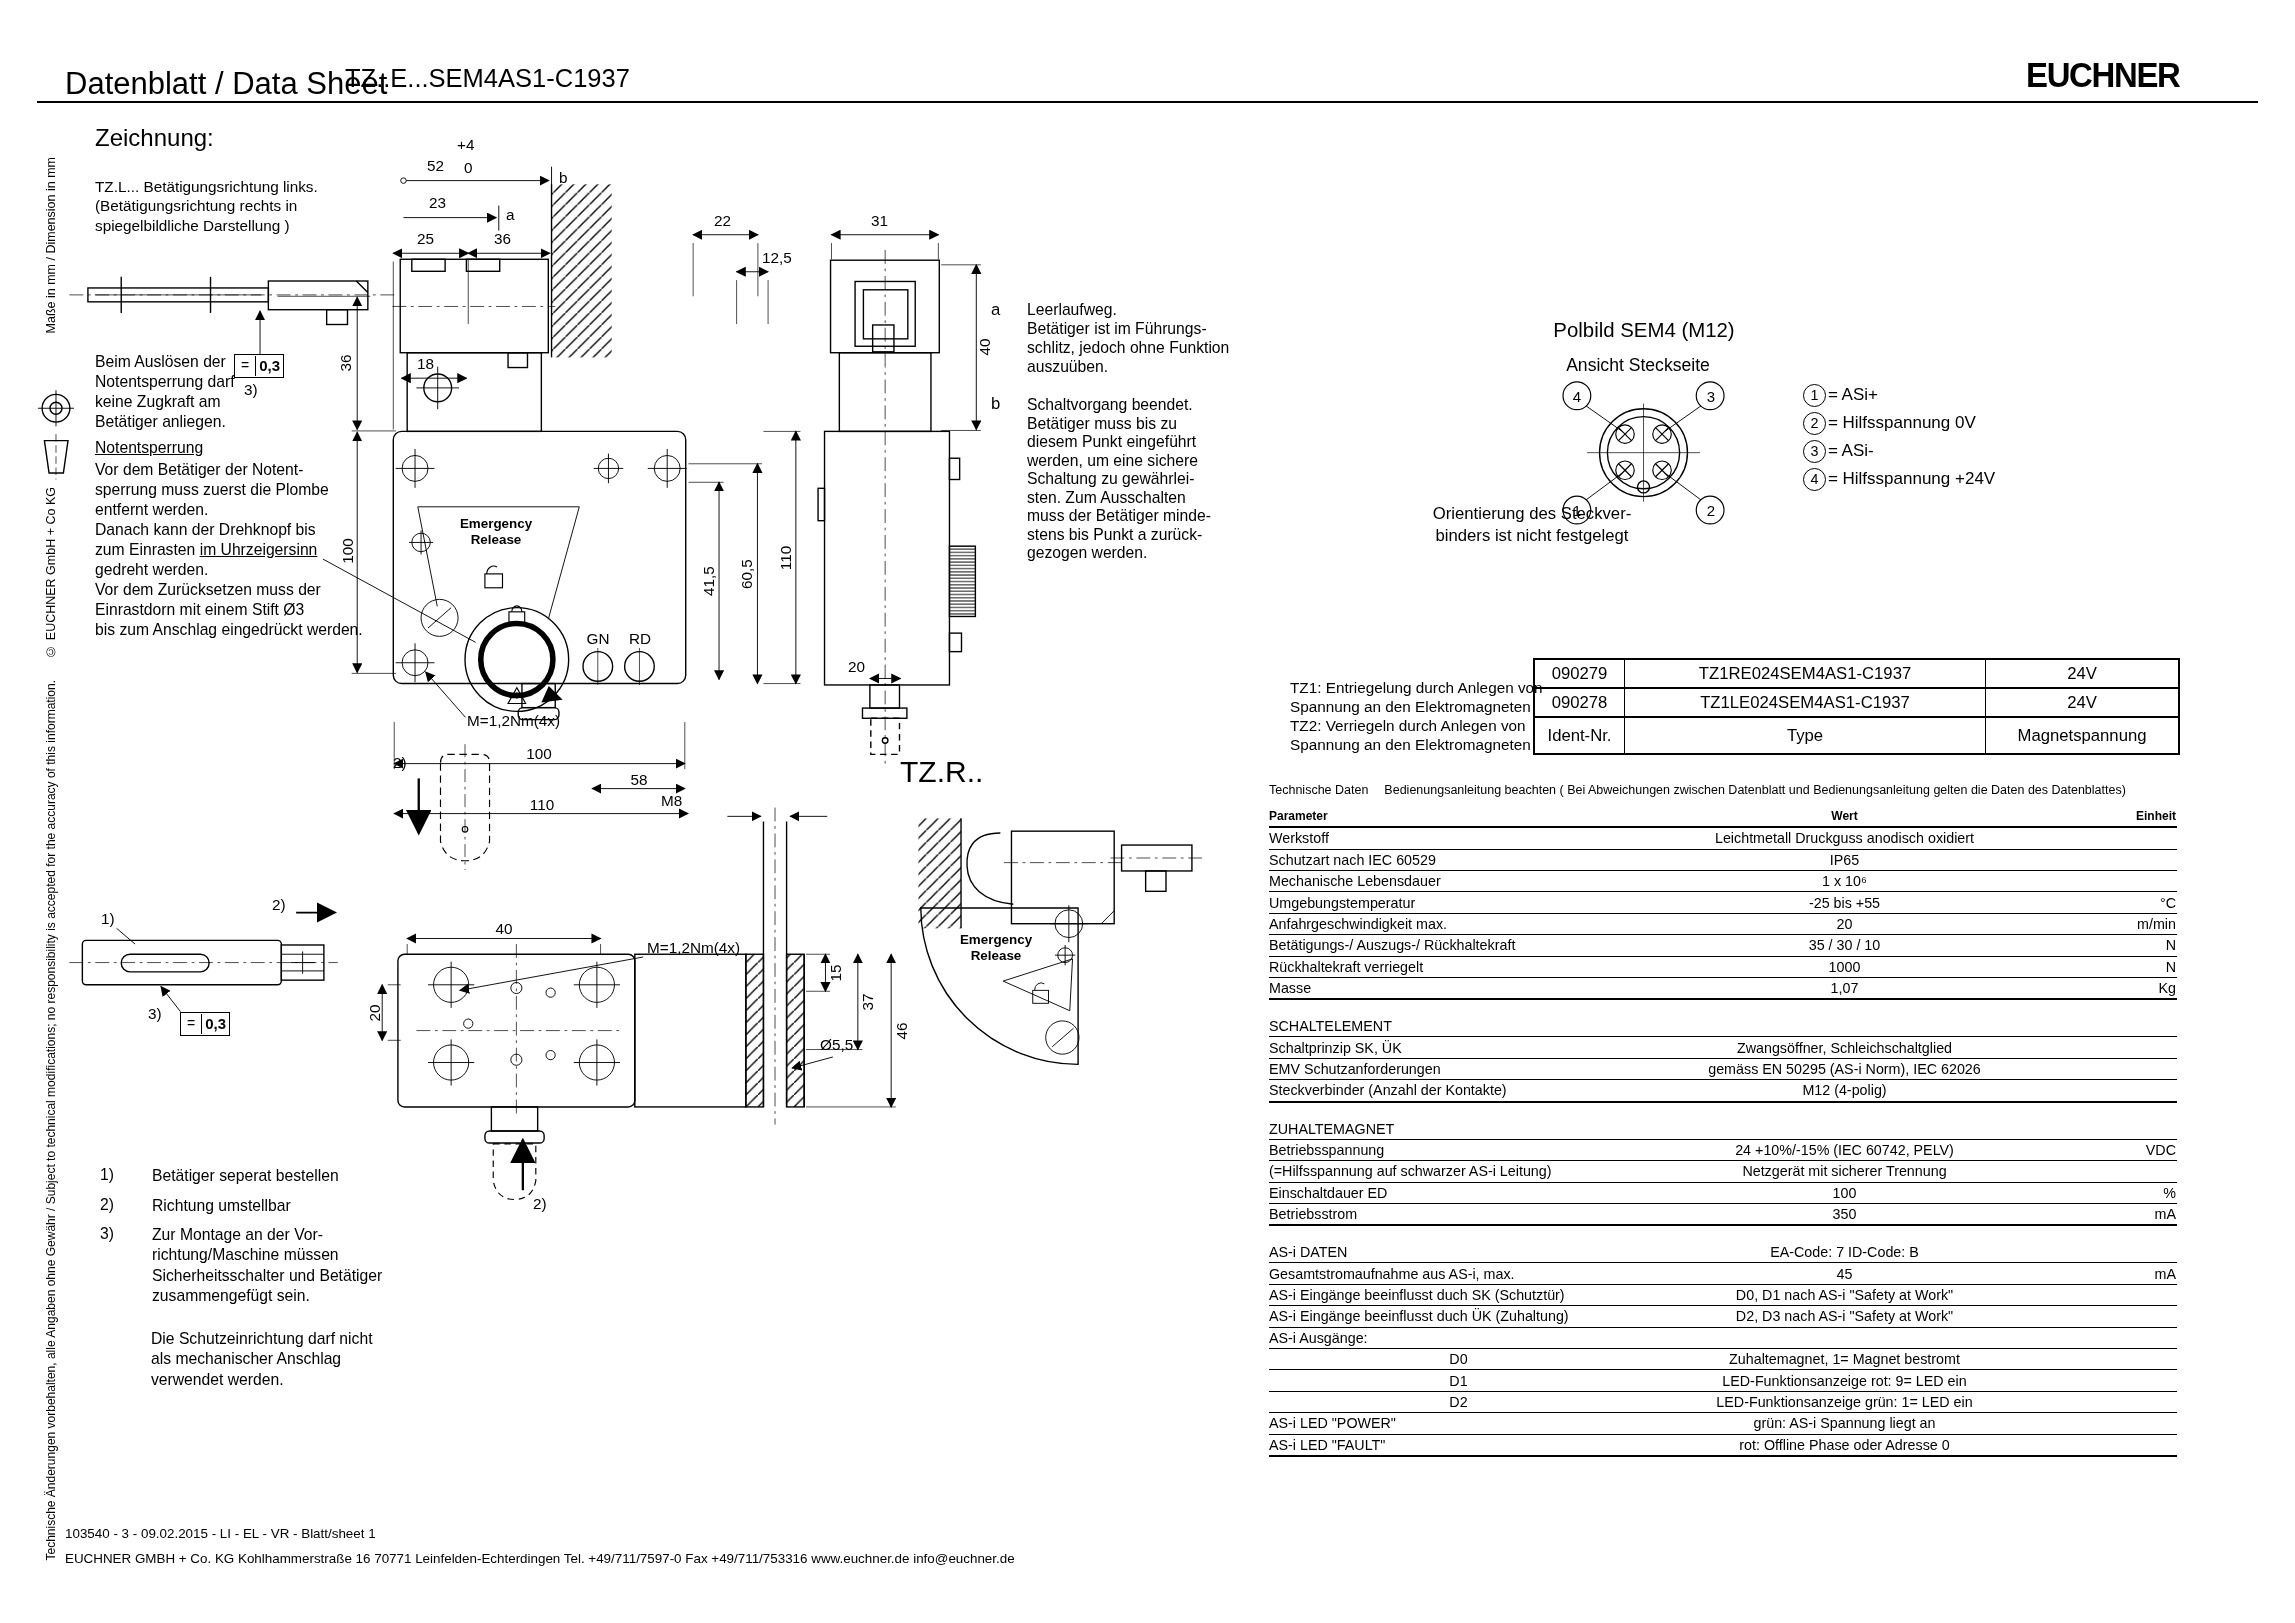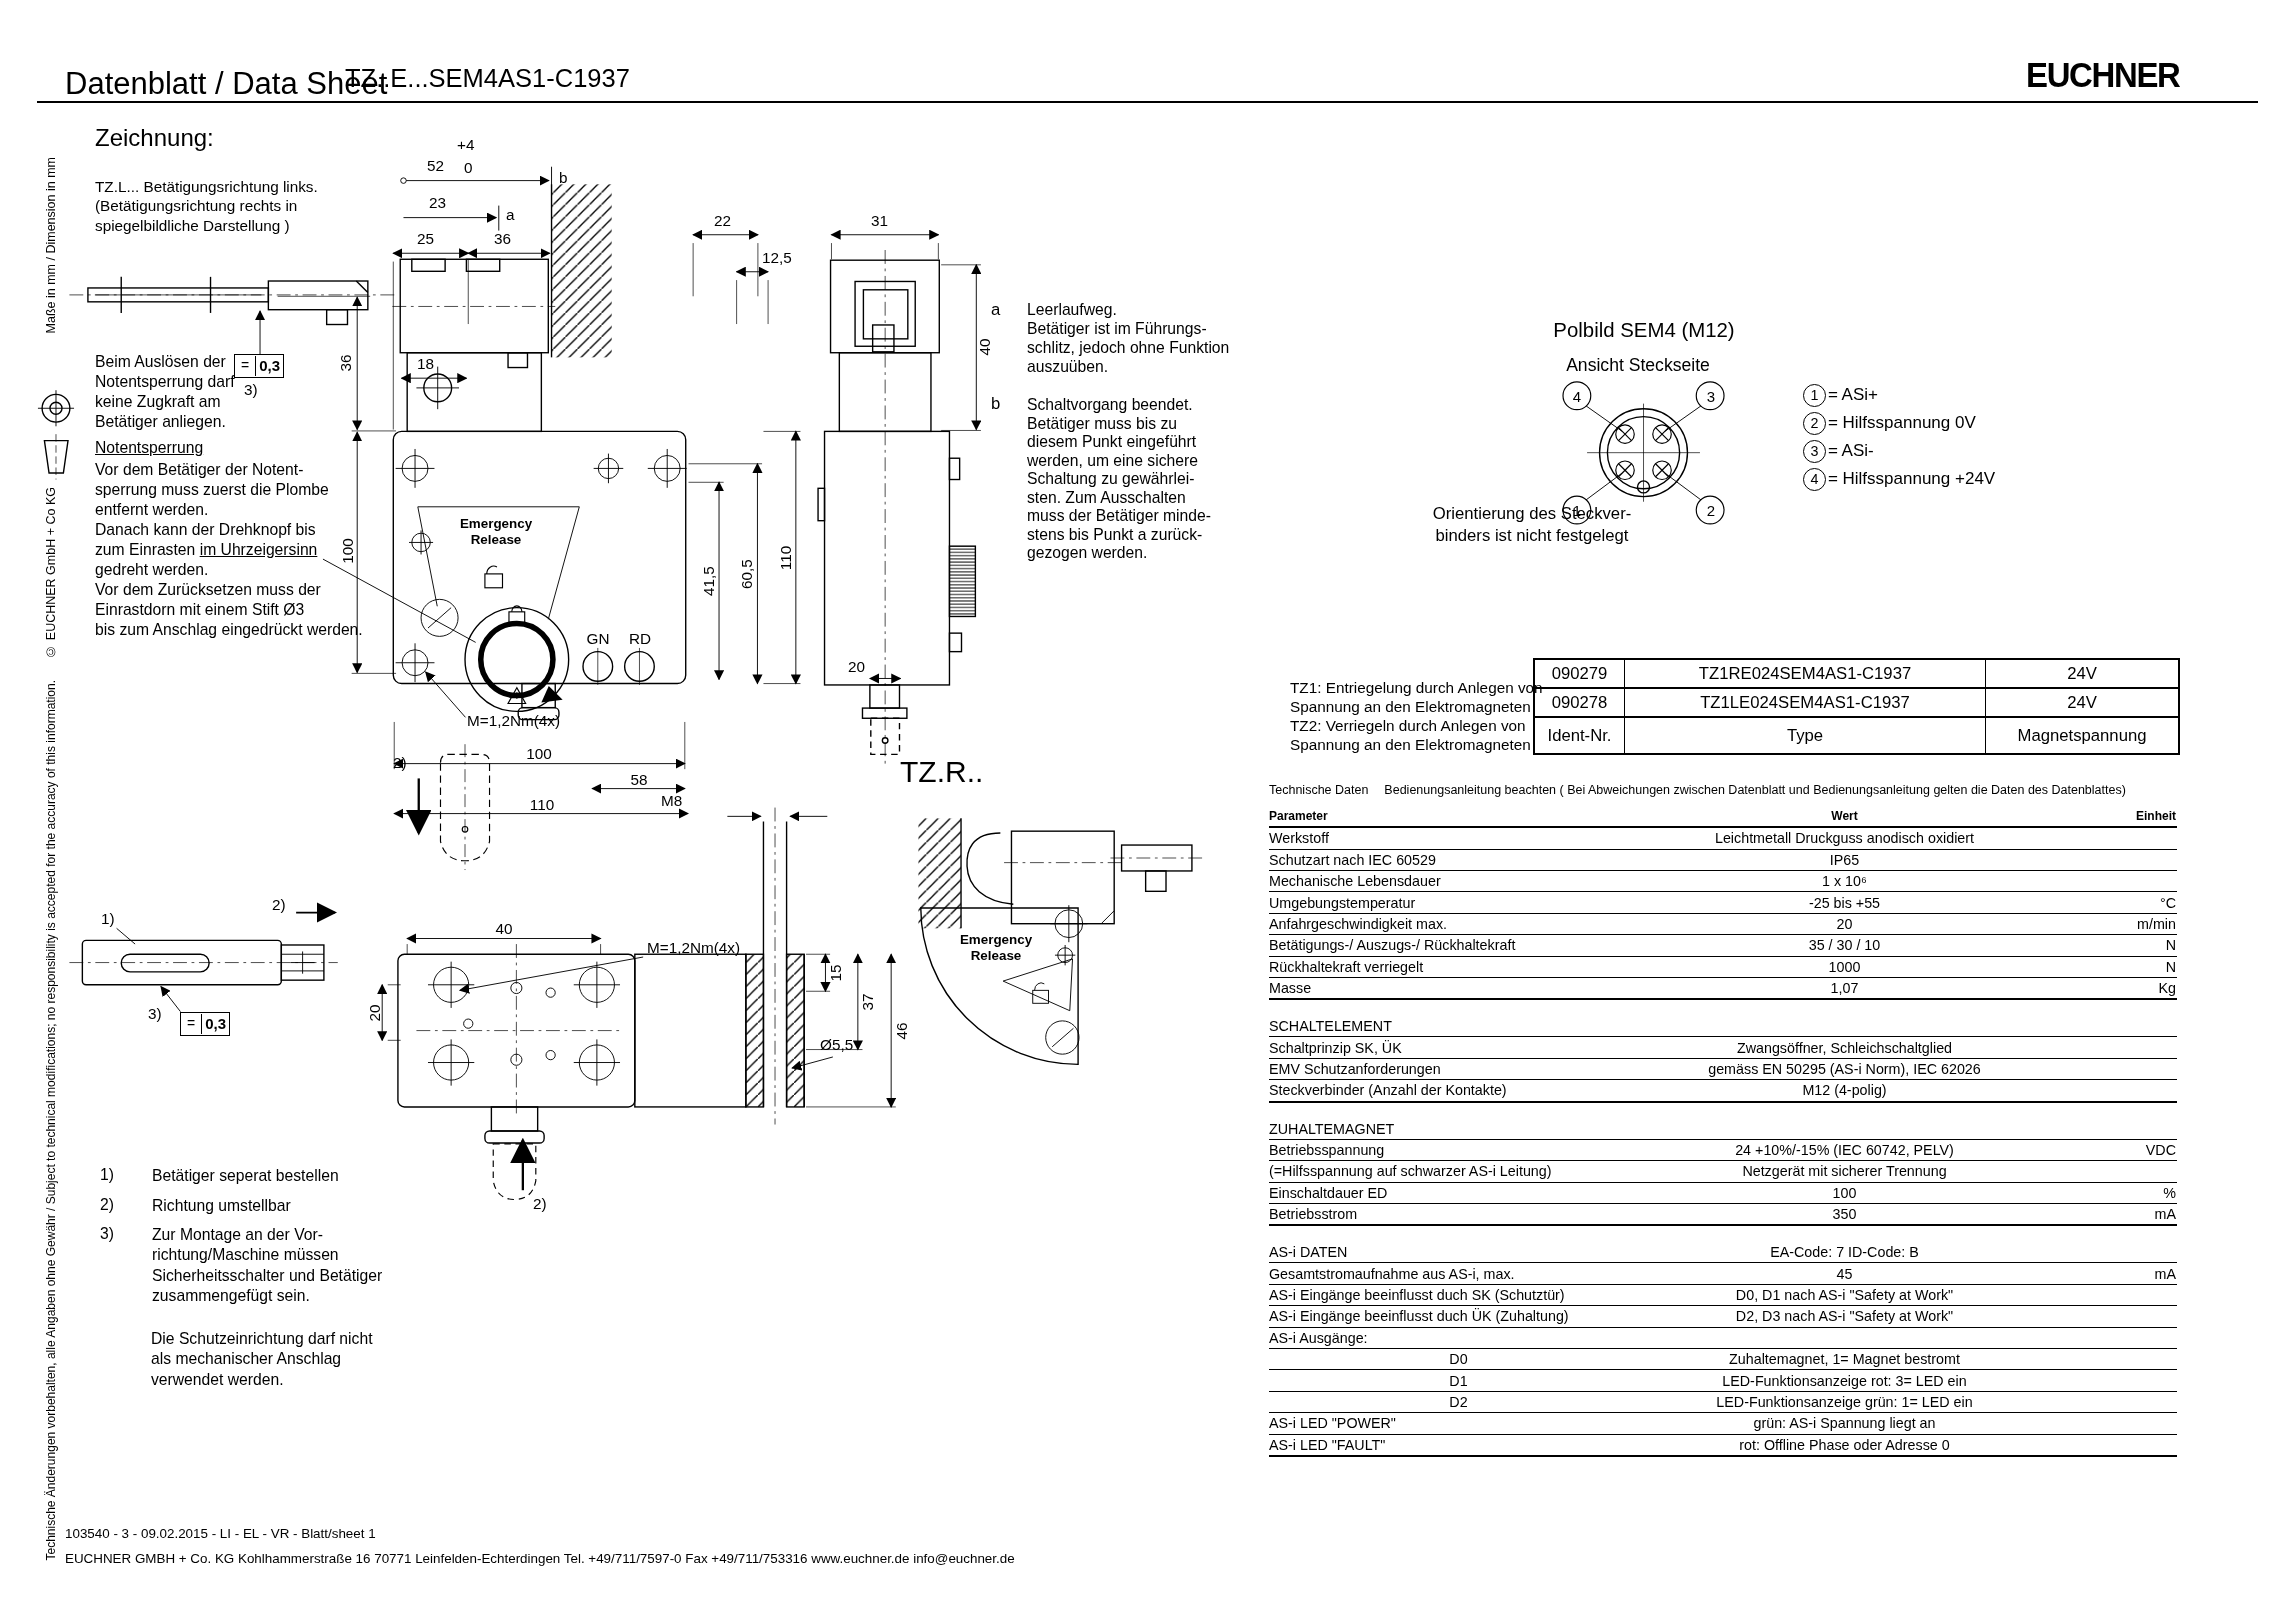--- a/index.html
+++ b/index.html
@@ -632,21 +632,21 @@
           <span class="w"></span>
           <span class="e"></span>
         </div>
         <div class="trow">
           <span class="p cen">D0</span>
           <span class="w">Zuhaltemagnet, 1= Magnet bestromt</span>
           <span class="e"></span>
         </div>
         <div class="trow">
           <span class="p cen">D1</span>
-          <span class="w">LED-Funktionsanzeige rot: 3= LED ein</span>
+          <span class="w">LED-Funktionsanzeige rot: 9= LED ein</span>
           <span class="e"></span>
         </div>
         <div class="trow">
           <span class="p cen">D2</span>
           <span class="w">LED-Funktionsanzeige grün: 1= LED ein</span>
           <span class="e"></span>
         </div>
         <div class="trow">
           <span class="p">AS-i LED "POWER"</span>
           <span class="w">grün: AS-i Spannung liegt an</span>

